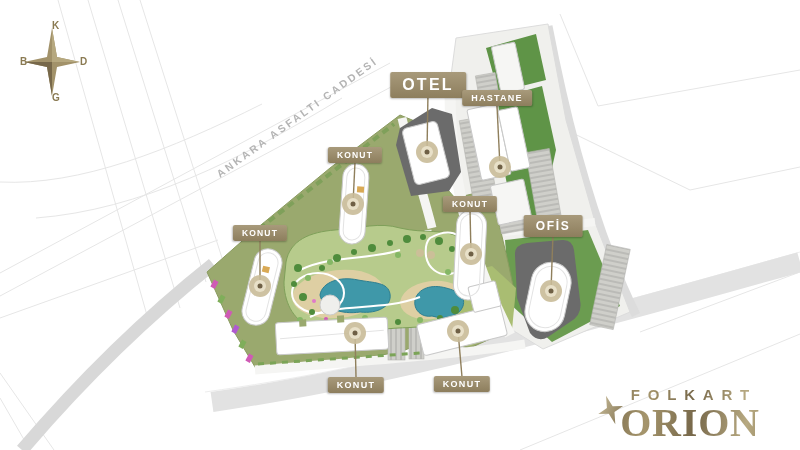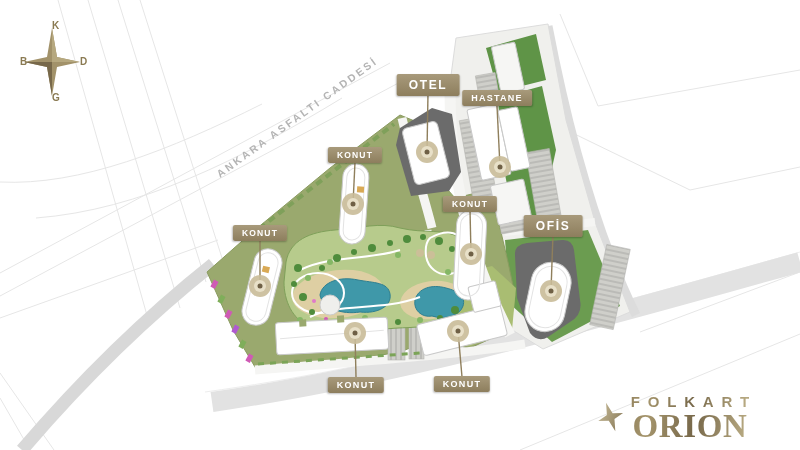--- a/index.html
+++ b/index.html
@@ -28,21 +28,21 @@
   .compass .e{left:72px;top:44px;}
   .compass .s{left:44px;top:80px;}
   .compass .w{left:12px;top:44px;}
 
   
   .logo{position:absolute;right:12px;bottom:8px;width:196px;text-align:center;}
   .gold-text{background:linear-gradient(100deg,#6e5f43 0%,#a5956c 28%,#77684a 52%,#b7a981 78%,#82734f 100%);
        -webkit-background-clip:text;background-clip:text;color:transparent;margin-top:28px;}
   .logo .brand{font-size:15px;font-weight:bold;letter-spacing:.52em;text-indent:.52em;line-height:1;}
   .logo .project{position:relative;font-family:"Liberation Serif",serif;font-weight:bold;
-       font-size:33px;line-height:.95;letter-spacing:.02em;margin-top:2px;}
+       font-size:40px;line-height:.95;letter-spacing:.02em;margin-top:2px;}
   .logo .sparkle{position:absolute;left:2px;top:-10px;}
 </style>
 </head>
 <body>
 
 <div class="stage">
 
 <svg class="map" width="800" height="450" viewBox="0 0 800 450">
   <defs>
     <linearGradient id="gold" x1="0" y1="0" x2="1" y2="1">
@@ -280,21 +280,21 @@
     <path d="M44,84 L39,55 L16,50 L44,50 Z" fill="#77684a"></path>
   </svg>
   <span class="n">K</span>
   <span class="e">D</span>
   <span class="s">G</span>
   <span class="w">B</span>
 </div>
 
 <div class="roadname">ANKARA ASFALTI CADDESİ</div>
 
-<div class="pin lg" style="left:428px;top:85px;font-size:12px">OTEL</div>
+<div class="pin lg" style="left:428px;top:85px;font-size:16px">OTEL</div>
 <div class="pin" style="left:497px;top:98px;font-size:9px">HASTANE</div>
 <div class="pin" style="left:355px;top:155px;font-size:8.5px">KONUT</div>
 <div class="pin" style="left:470px;top:204px;font-size:8.5px">KONUT</div>
 <div class="pin lg" style="left:553px;top:226px;font-size:12px">OFİS</div>
 <div class="pin" style="left:260px;top:233px;font-size:8.5px">KONUT</div>
 <div class="pin" style="left:356px;top:385px;font-size:9px">KONUT</div>
 <div class="pin" style="left:462px;top:384px;font-size:9px">KONUT</div>
 
 <div class="logo">
   <div class="brand gold-text">FOLKART</div>

